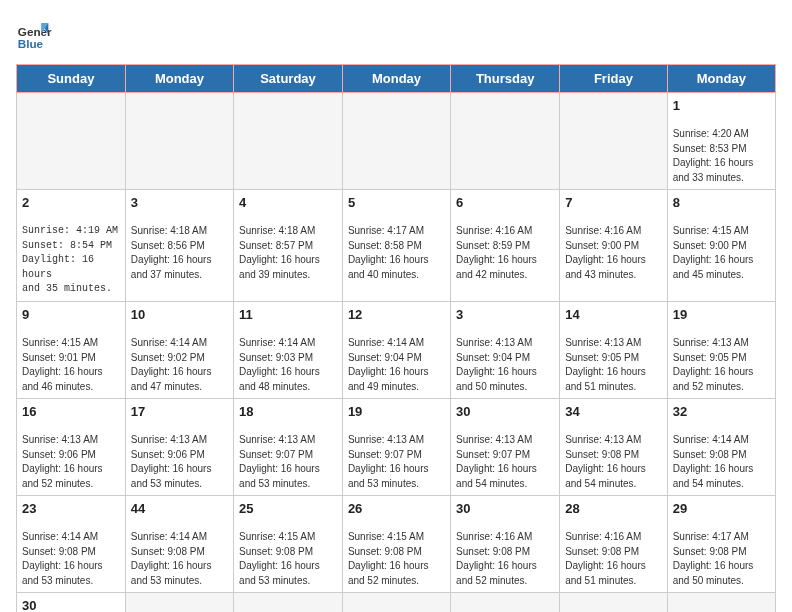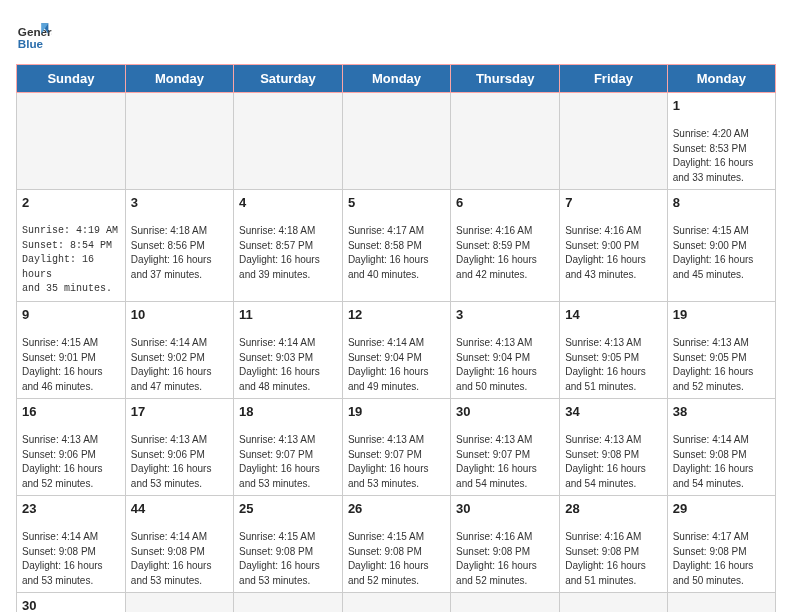--- a/index.html
+++ b/index.html
@@ -268,21 +268,21 @@
 and 54 minutes.</div>
         </td>
         <td>
           <span class="day-num">34</span>
           <div class="day-info" style="white-space: pre-line;">Sunrise: 4:13 AM
 Sunset: 9:08 PM
 Daylight: 16 hours
 and 54 minutes.</div>
         </td>
         <td>
-          <span class="day-num">38</span>
+          <span class="day-num">32</span>
           <div class="day-info" style="white-space: pre-line;">Sunrise: 4:14 AM
 Sunset: 9:08 PM
 Daylight: 16 hours
 and 54 minutes.</div>
         </td>
       </tr>
       <tr>
         <td>
           <span class="day-num">23</span>
           <div class="day-info" style="white-space: pre-line;">Sunrise: 4:14 AM

